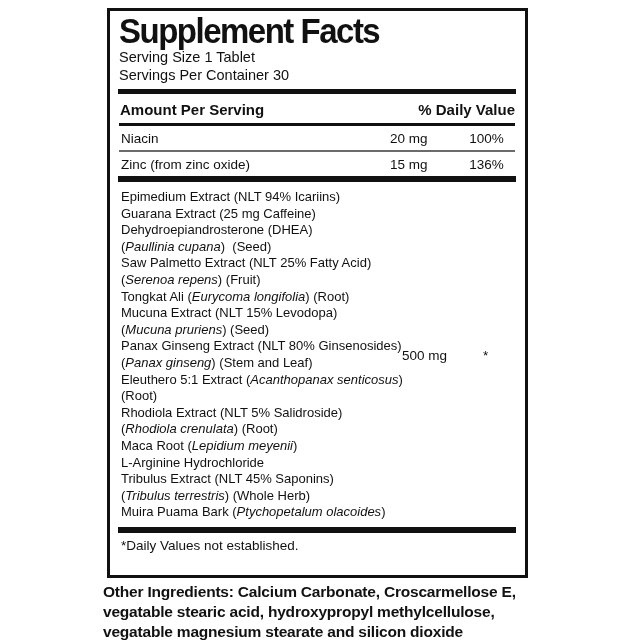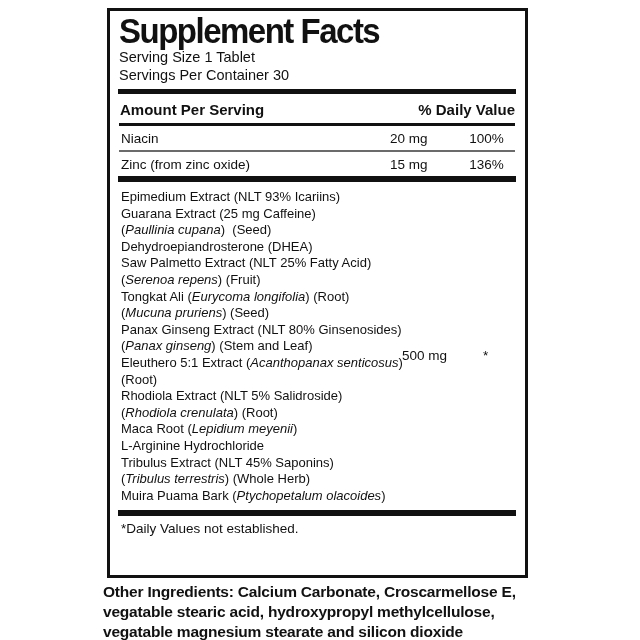--- a/index.html
+++ b/index.html
@@ -83,27 +83,28 @@
       <span class="n-amt">15 mg</span>
       <span class="n-dv">136%</span>
     </div>
 
     <div class="bar bar-6"></div>
 
     <div class="herbal">
       <div class="blend-amount">500 mg</div>
       <div class="blend-dv">*</div>
       <div id="blend-lines">
-          <div class="blend-line"><span>Epimedium Extract (NLT 93% Icariins)</span></div>
+          <div class="blend-line"><span>Epimedium Extract (NLT 94% Icariins)</span></div>
           <div class="blend-line"><span>Guarana Extract (25 mg Caffeine)</span></div>
+          <div class="blend-line"><span>Dehydroepiandrosterone (DHEA)</span></div>
           <div class="blend-line"><span>(</span><em>Paullinia cupana</em><span>)  (Seed)</span></div>
-          <div class="blend-line"><span>Dehydroepiandrosterone (DHEA)</span></div>
           <div class="blend-line"><span>Saw Palmetto Extract (NLT 25% Fatty Acid)</span></div>
           <div class="blend-line"><span>(</span><em>Serenoa repens</em><span>) (Fruit)</span></div>
           <div class="blend-line"><span>Tongkat Ali (</span><em>Eurycoma longifolia</em><span>) (Root)</span></div>
+          <div class="blend-line"><span>Mucuna Extract (NLT 15% Levodopa)</span></div>
           <div class="blend-line"><span>(</span><em>Mucuna pruriens</em><span>) (Seed)</span></div>
           <div class="blend-line"><span>Panax Ginseng Extract (NLT 80% Ginsenosides)</span></div>
           <div class="blend-line"><span>(</span><em>Panax ginseng</em><span>) (Stem and Leaf)</span></div>
           <div class="blend-line"><span>Eleuthero 5:1 Extract (</span><em>Acanthopanax senticosus</em><span>)</span></div>
           <div class="blend-line"><span>(Root)</span></div>
           <div class="blend-line"><span>Rhodiola Extract (NLT 5% Salidroside)</span></div>
           <div class="blend-line"><span>(</span><em>Rhodiola crenulata</em><span>) (Root)</span></div>
           <div class="blend-line"><span>Maca Root (</span><em>Lepidium meyenii</em><span>)</span></div>
           <div class="blend-line"><span>L-Arginine Hydrochloride</span></div>
           <div class="blend-line"><span>Tribulus Extract (NLT 45% Saponins)</span></div>

